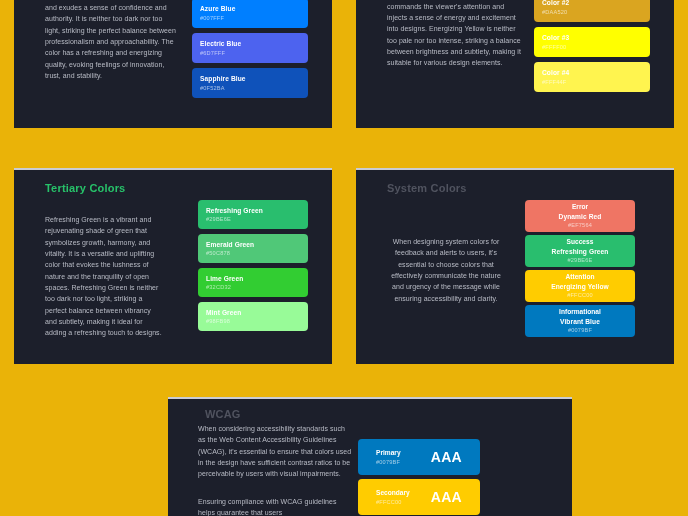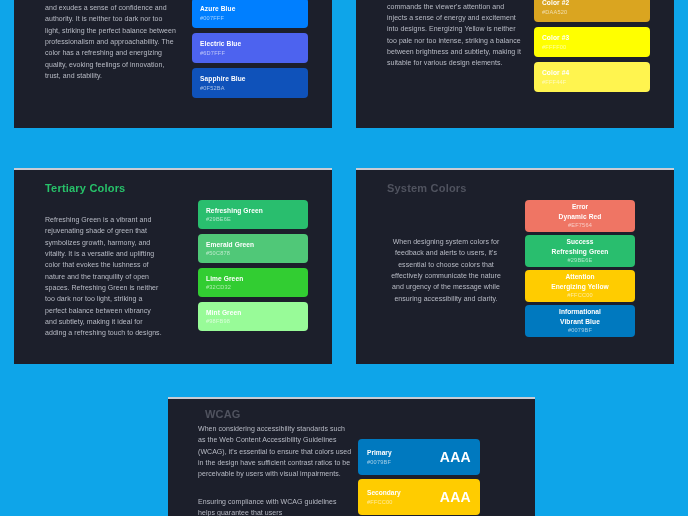--- a/index.html
+++ b/index.html
@@ -2,21 +2,21 @@
 <html><head>
 <meta charset="utf-8">
 <style>
   * { box-sizing: border-box; margin: 0; padding: 0; }
   html, body {
     width: 688px; height: 516px;
     background: #ffffff;
     font-family: "Liberation Sans", sans-serif;
     overflow: hidden;
   }
-  .stage { position: relative; width: 688px; height: 516px; background: #0ea5e9; }
+  .stage { position: relative; width: 688px; height: 516px; background: #eab308; }
 
   .panel {
     position: absolute;
     background: #1c1f2b;
     border-top: 2px solid #c9ccd4;
     overflow: hidden;
   }
 
   .panel-inner { position: relative; width: 100%; height: 100%; }
 
@@ -56,21 +56,21 @@
     font-size: 5.6px;
     color: rgba(255,255,255,.62);
     line-height: 1.5;
     letter-spacing: .2px;
   }
   .sw-role { font-size: 6.6px; font-weight: bold; color:#fff; line-height:1.45; }
 
   .wcag-sw {
     position: absolute;
     border-radius: 4px;
-    padding: 6px 9px;
+    padding: 6px 18px;
     display: flex;
     align-items: center;
     justify-content: space-between;
   }
   .wcag-left { display: flex; flex-direction: column; justify-content: center; }
   .wcag-rating {
     font-size: 14px;
     font-weight: bold;
     color: #ffffff;
     letter-spacing: .3px;
@@ -166,21 +166,21 @@
         <span class="sw-hex">#FFCC00</span>
       </div>
       <div class="swatch" style="left:169px; top:135px; width:110px; height:32px; background:#0079BF;">
         <span class="sw-role">Informational</span>
         <span class="sw-name">Vibrant Blue</span>
         <span class="sw-hex">#0079BF</span>
       </div>
     </div>
   </div>
 
-  <div class="panel" style="left:168px; top:397px; width:367px; height:119px;">
+  <div class="panel" style="left:168px; top:397px; width:404px; height:119px;">
     <div class="panel-inner">
       <h2 class="sect-title title-grey" style="left:37px; top:9px;">WCAG</h2>
 
       <p class="body-text" style="left:30px; top:24px; width:154px;">When considering accessibility standards such as the Web Content Accessibility Guidelines (WCAG), it's essential to ensure that colors used in the design have sufficient contrast ratios to be perceivable by users with visual impairments.</p>
 
       <p class="body-text" style="left:30px; top:97px; width:154px;">Ensuring compliance with WCAG guidelines helps guarantee that users</p>
 
       <div class="wcag-sw" style="left:190px; top:40px; width:122px; height:36px; background:#0079BF;">
         <span class="wcag-left">
           <span class="sw-role">Primary</span>

